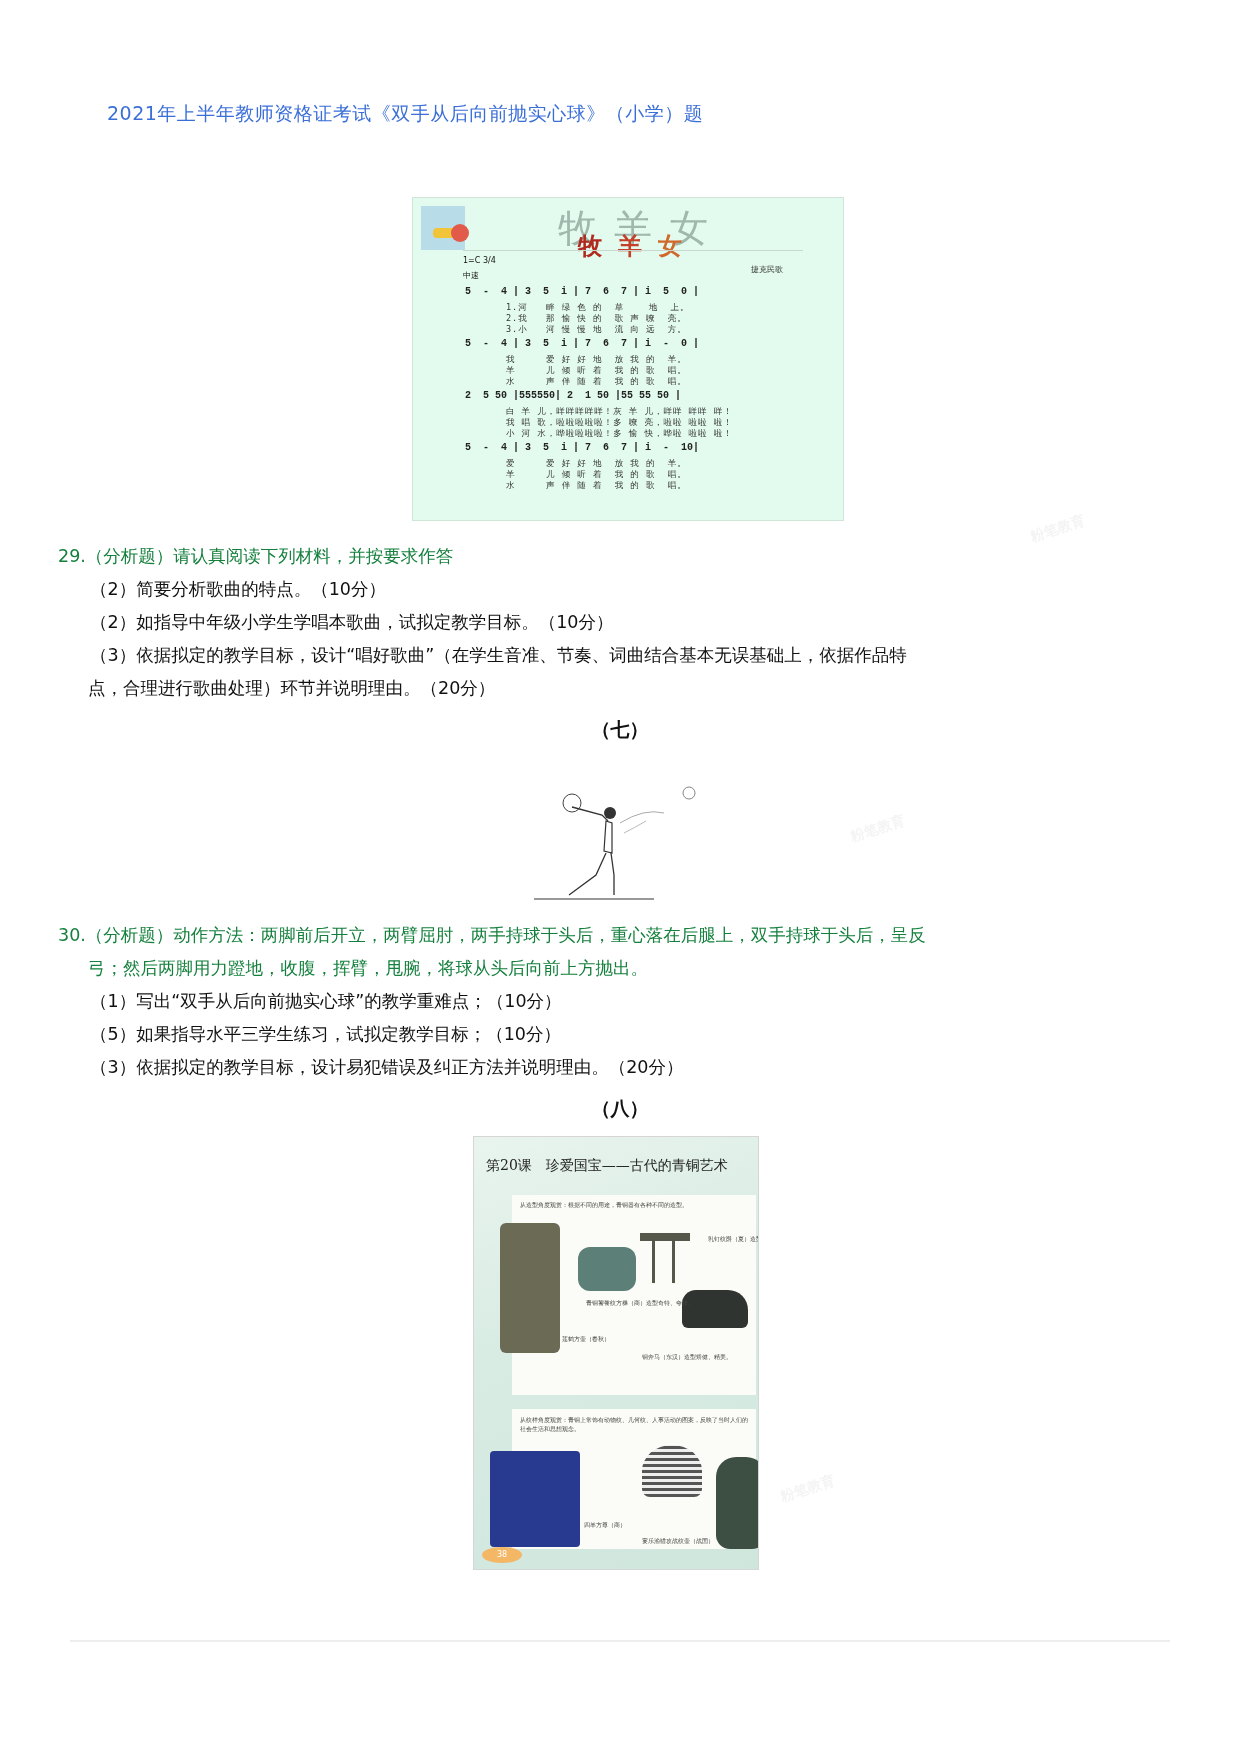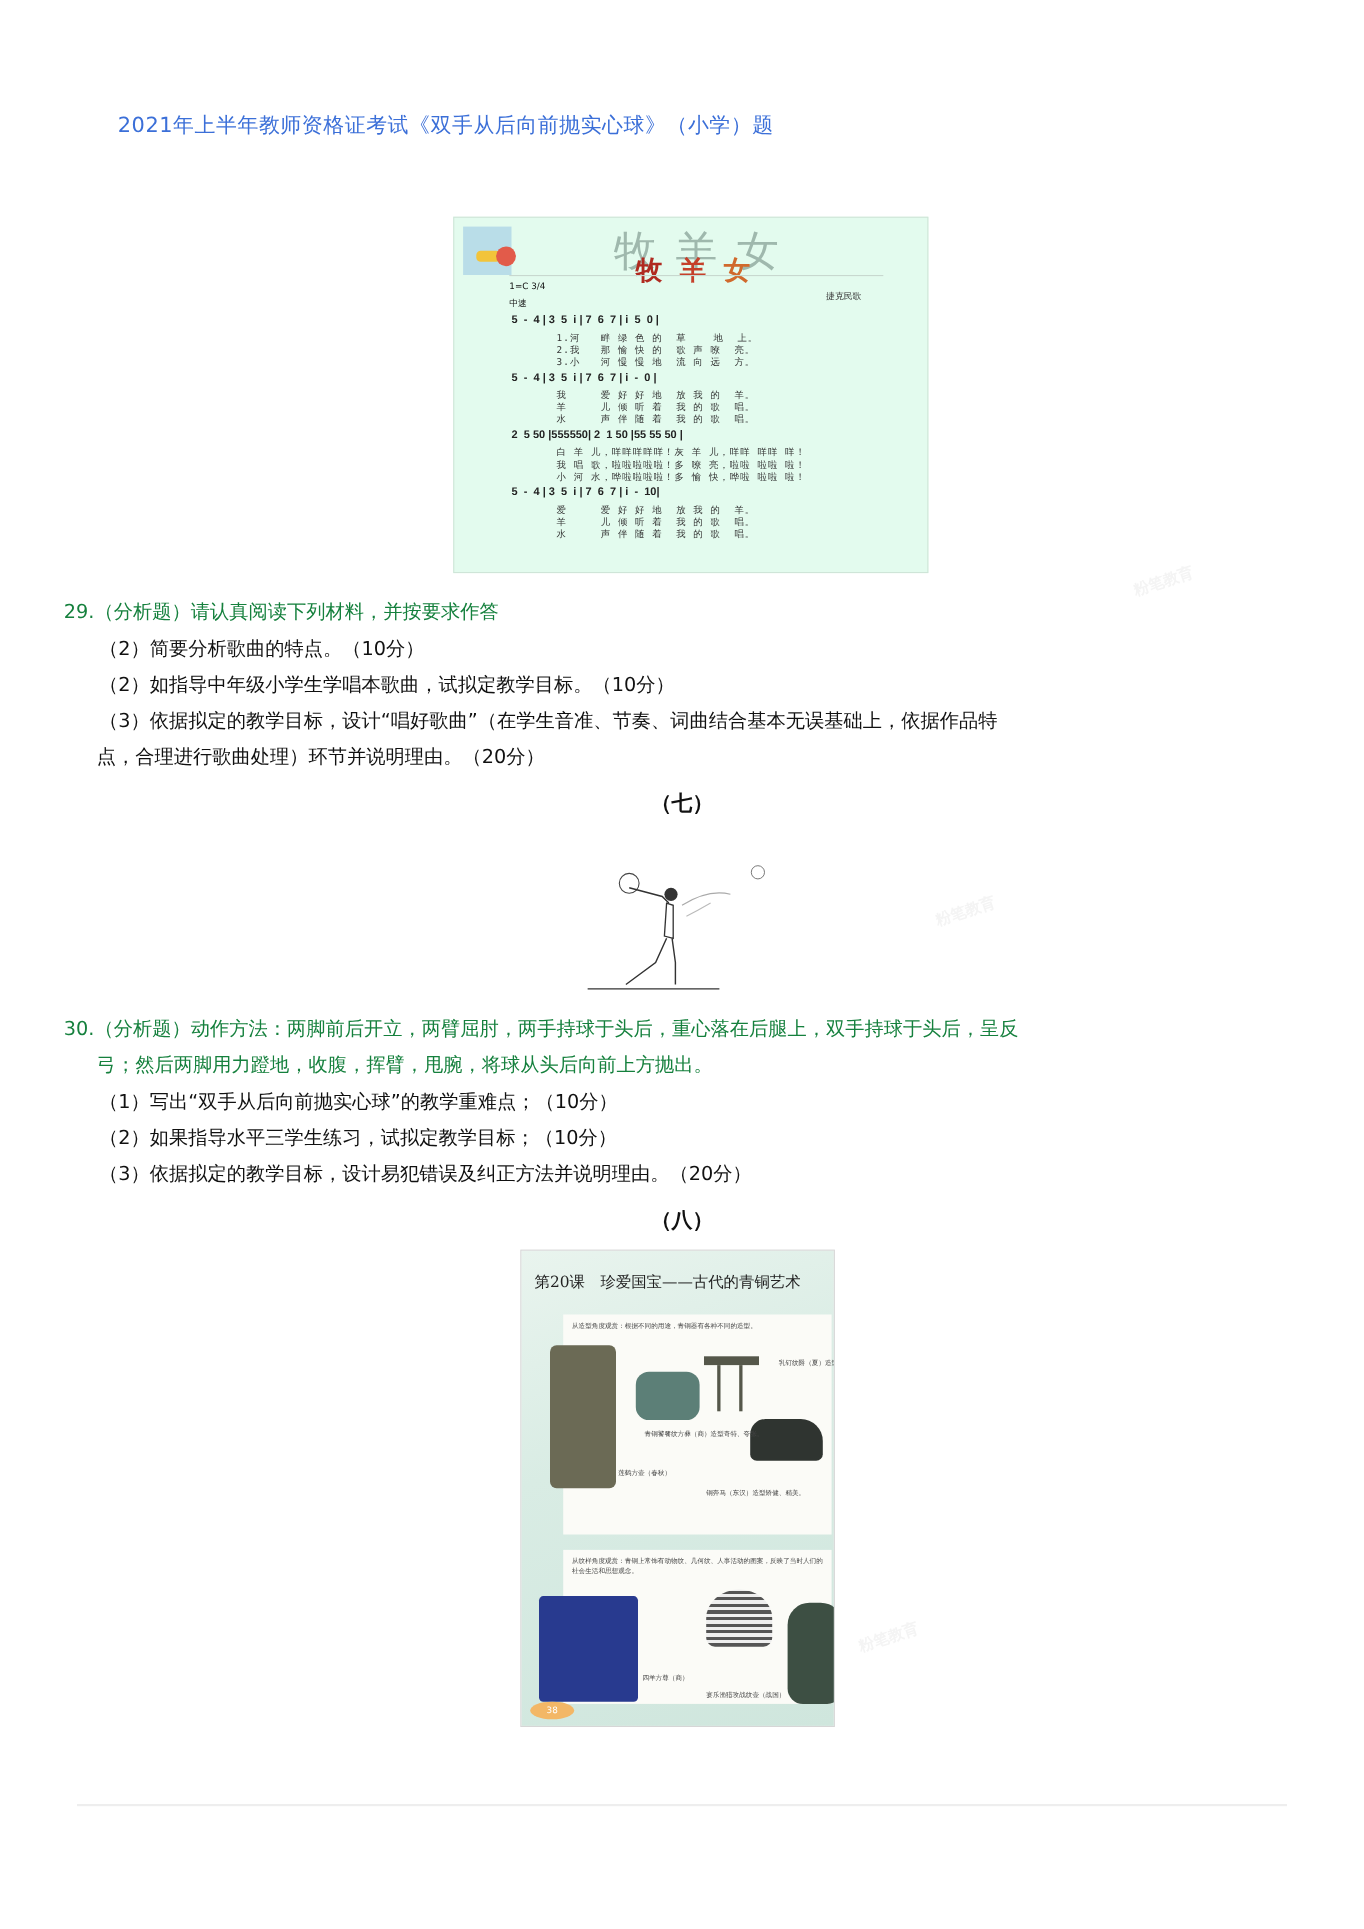--- a/index.html
+++ b/index.html
@@ -14,21 +14,21 @@
   .music .horn { left: 8px; top: 8px; width: 44px; height: 44px; background: #b9dde8; }
   .music .horn-bell { left: 30px; top: 18px; width: 18px; height: 18px; border-radius: 50%; background: #e25b4a; }
   .music .horn-body { left: 12px; top: 22px; width: 22px; height: 10px; background: #f2c43a; border-radius: 4px; }
   .music .ghost-title { left: 145px; top: 5px; font-family: "DejaVu Serif", serif; font-size: 38px; color: #9fb8ad; letter-spacing: 18px; }
   .music .song-title { left: 165px; top: 32px; font-family: "DejaVu Serif", serif; font-size: 24px; font-weight: bold; letter-spacing: 16px; }
   .music .t1 { color: #b02a20; } .music .t2 { color: #c5402a; } .music .t3 { color: #d0692c; }
   .music .rule { left: 50px; top: 52px; width: 340px; height: 1px; background: #c8d8cf; }
   .music .key { left: 50px; top: 58px; font-size: 8px; }
   .music .tempo { left: 50px; top: 72px; font-size: 8px; }
   .music .origin { left: 338px; top: 66px; font-size: 8px; color: #333; }
-  .music .row { left: 52px; font-family: Liberation Sans, sans-serif; font-size: 10px; font-weight: bold; white-space: pre; color: #222; }
+  .music .row { left: 52px; font-family: Liberation Mono, monospace; font-size: 10px; font-weight: bold; white-space: pre; color: #222; }
   .music .lyric { left: 52px; font-family: "DejaVu Sans Mono", monospace; font-size: 8.5px; white-space: pre; color: #333; letter-spacing: 1px; margin-left: 41px; }
 
   .q { left: 58px; font-size: 17.5px; white-space: nowrap; color: #15803d; }
   .qi { left: 90px; font-size: 17.5px; white-space: nowrap; color: #111; }
   .section { font-size: 19px; font-weight: bold; left: 0; width: 1240px; text-align: center; }
 
   
   .athlete { left: 534px; top: 763px; width: 175px; height: 140px; }
 
   
@@ -100,21 +100,21 @@
   <path d="M72 58 L70 88 L78 90 L78 60 Z" fill="none" stroke="#333" stroke-width="1.2"></path>
   <path d="M72 90 L62 112 L35 132" stroke="#333" fill="none" stroke-width="1.3"></path>
   <path d="M77 90 L80 112 L80 132" stroke="#333" fill="none" stroke-width="1.3"></path>
   <path d="M86 60 Q110 45 130 50" stroke="#aaa" fill="none" stroke-width="1"></path>
   <path d="M90 70 Q100 65 112 58" stroke="#bbb" fill="none" stroke-width="1"></path>
 </svg>
 
 <div class="abs q" style="top:923px">30.（分析题）动作方法：两脚前后开立，两臂屈肘，两手持球于头后，重心落在后腿上，双手持球于头后，呈反</div>
 <div class="abs q" style="top:956px; left:88px">弓；然后两脚用力蹬地，收腹，挥臂，甩腕，将球从头后向前上方抛出。</div>
 <div class="abs qi" style="top:989px">（1）写出“双手从后向前抛实心球”的教学重难点；（10分）</div>
-<div class="abs qi" style="top:1022px">（2）如果指导水平三学生练习，试拟定教学目标；（10分）</div>
+<div class="abs qi" style="top:1022px">（5）如果指导水平三学生练习，试拟定教学目标；（10分）</div>
 <div class="abs qi" style="top:1055px">（3）依据拟定的教学目标，设计易犯错误及纠正方法并说明理由。（20分）</div>
 
 <div class="abs section" style="top:1096px">（八）</div>
 
 <div class="abs book">
   <div class="abs lesson-title">第20课　珍爱国宝——古代的青铜艺术</div>
   <div class="abs panel1">
     <div class="abs cap" style="left:8px; top:6px">从造型角度观赏：根据不同的用途，青铜器有各种不同的造型。</div>
     <div class="abs vessel" style="left:-12px; top:28px; width:60px; height:130px; border-radius:6px; background:#6b6a55;"></div>
     <div class="abs" style="left:66px; top:52px; width:58px; height:44px; border-radius:12px; background:#5c7f77;"></div>

